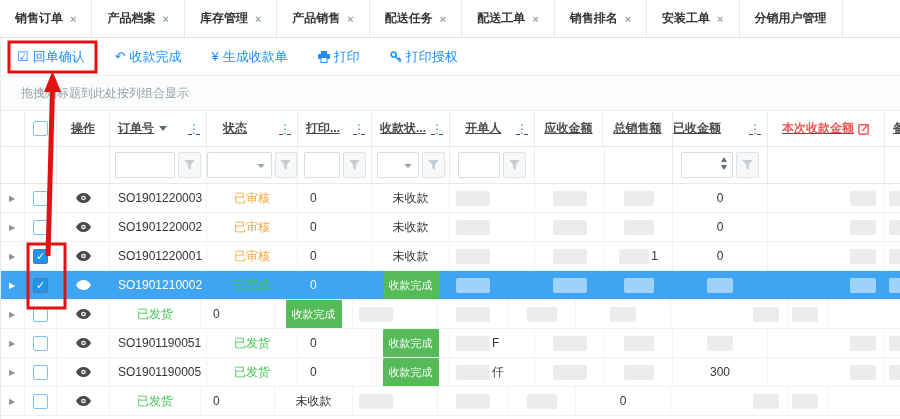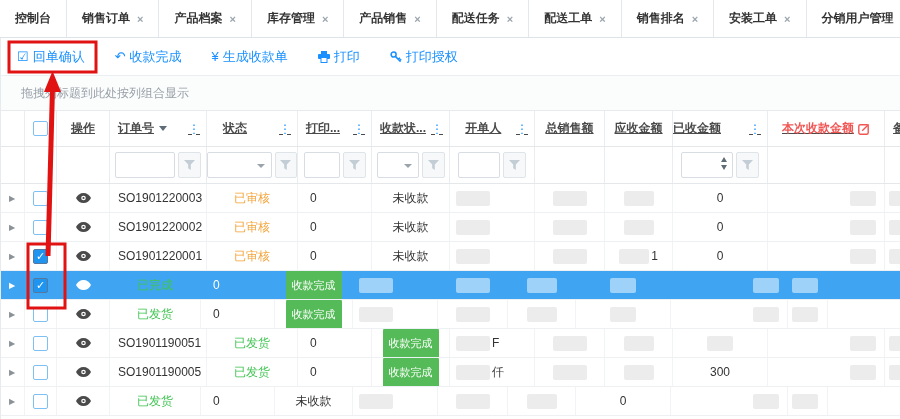--- a/index.html
+++ b/index.html
@@ -73,23 +73,20 @@
   .smudge { height:15px; border-radius:2px; background:#ececec; flex:none; }
   .drow.selected .smudge { background:rgba(255,255,255,.5); }
 
   .anno { position:absolute; left:0; top:0; pointer-events:none; z-index:40; }
 </style>
 </head>
 <body>
 
 <div class="tabbar">
     <div class="tab">
-      <span>控制台</span>
-    </div>
-    <div class="tab">
       <span>销售订单</span>
       <span class="close">×</span>
     </div>
     <div class="tab">
       <span>产品档案</span>
       <span class="close">×</span>
     </div>
     <div class="tab">
       <span>库存管理</span>
       <span class="close">×</span>
@@ -175,25 +172,25 @@
         <span class="menu-dots">⋮</span>
       </div>
       <div class="cell col-paystat">
         <span class="c-left" style="padding-left: 8px;">收款状...</span>
         <span class="menu-dots">⋮</span>
       </div>
       <div class="cell col-opener">
         <span style="padding-left: 8px; margin: 10px auto;">开单人</span>
         <span class="menu-dots">⋮</span>
       </div>
+      <div class="cell col-receivable c-center">
+        <span>应收金额</span>
+      </div>
       <div class="cell col-total c-center">
         <span>总销售额</span>
-      </div>
-      <div class="cell col-receivable c-center">
-        <span>应收金额</span>
       </div>
       <div class="cell col-received c-center">
         <span>已收金额</span>
         <span class="menu-dots">⋮</span>
       </div>
       <div class="cell col-thispay">
         <span class="red-h">
           <span>本次收款金额</span>
           <span style="display: flex;">
             <svg width="12" height="12" viewBox="0 0 12 12" fill="none" stroke="currentColor" stroke-width="1.4">
@@ -425,20 +422,23 @@
         </div>
         <div class="cell col-action c-center">
           <span class="eye">
             <svg width="15" height="10" viewBox="0 0 15 10">
               <path d="M7.5 0C4.2 0 1.4 2 0 5c1.4 3 4.2 5 7.5 5S13.6 8 15 5C13.6 2 10.8 0 7.5 0z" fill="currentColor"></path>
               <circle cx="7.5" cy="5" r="2.3" fill="#fff"></circle>
               <circle cx="7.5" cy="5" r="1.1" fill="currentColor"></circle>
             </svg>
           </span>
         </div>
+        <div class="cell col-order c-left">
+          <span>SO1901210002</span>
+        </div>
         <div class="cell col-status c-center">
           <span class="st-done">已完成</span>
         </div>
         <div class="cell col-print c-left">
           <span style="padding-left: 4px;">0</span>
         </div>
         <div class="cell col-paystat c-center">
           <span class="badge">收款完成</span>
         </div>
         <div class="cell col-opener" style="padding-left: 6px;">

